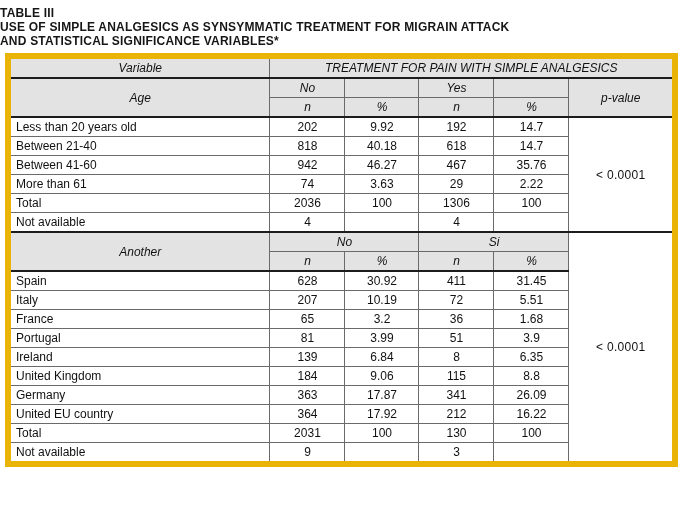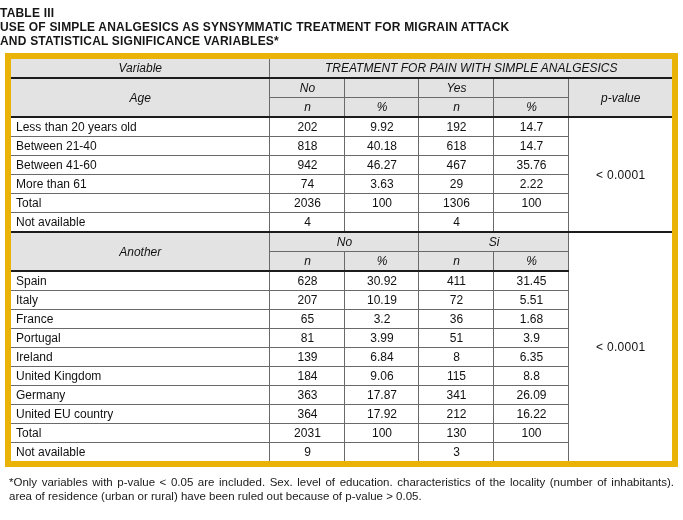--- a/index.html
+++ b/index.html
@@ -201,15 +201,14 @@
     <tr>
       <td class="lbl">Not available</td>
       <td>9</td>
       <td></td>
       <td>3</td>
       <td></td>
     </tr>
   </tbody>
     </table>
 
-  <div class="footnote">*Only variables with p-value &lt; 0.05 are included. Sex. level of education. characteristics of the locality (number of inhabitants). area of residence (urban or rural) have been ruled out because of p-value &gt; 0.05.</div>
 
 </div>
 
 </body></html>

